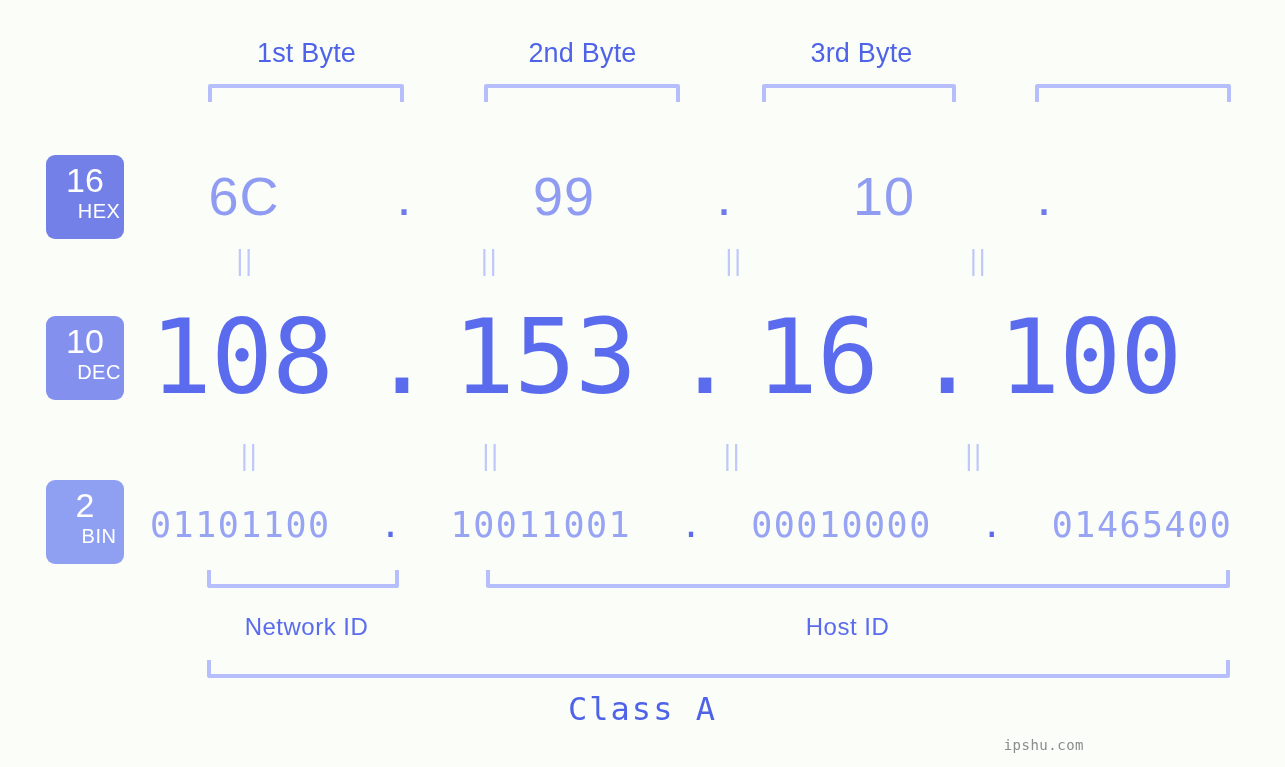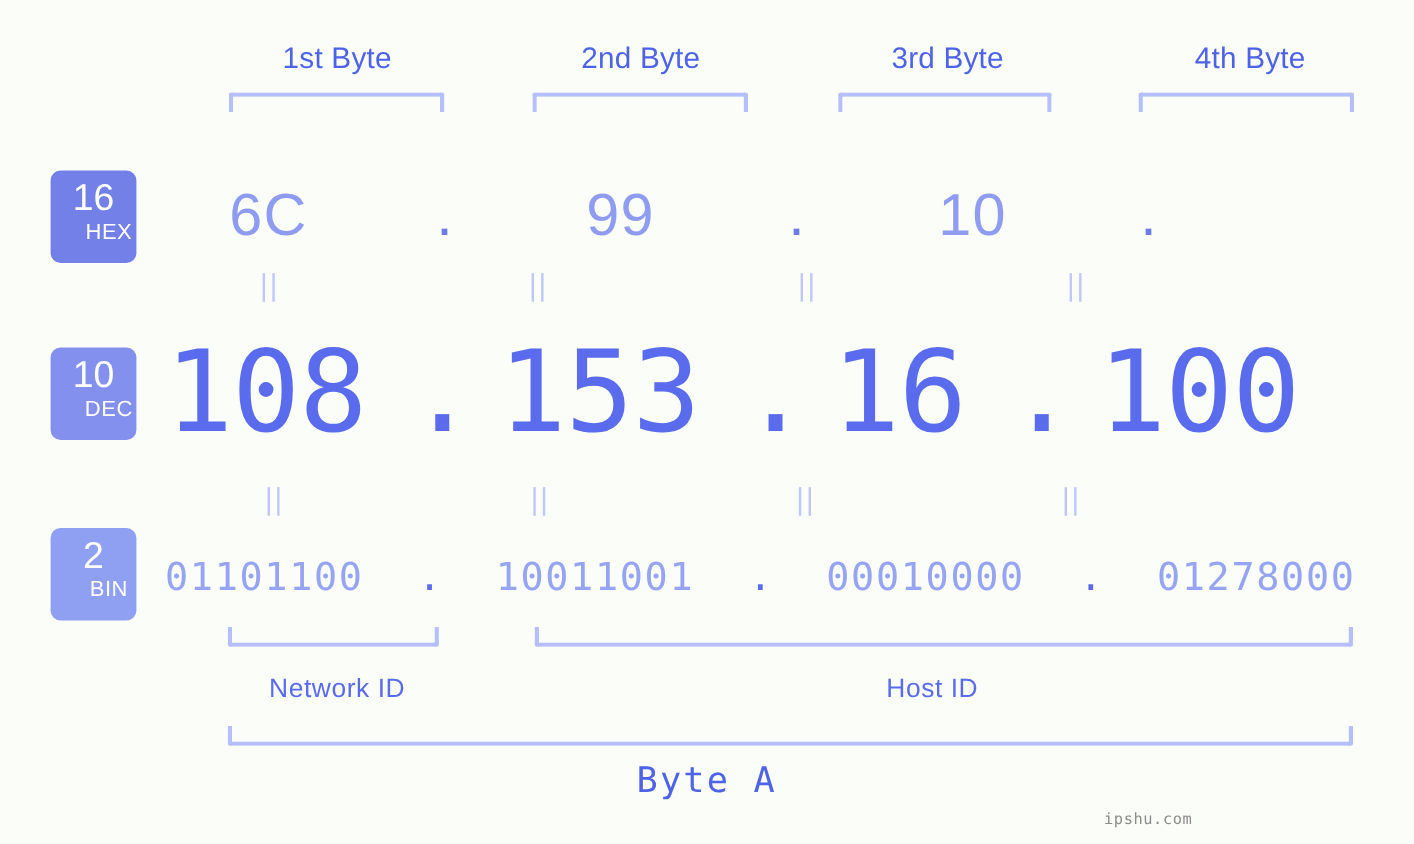--- a/index.html
+++ b/index.html
@@ -207,21 +207,20 @@
   }
 </style>
 </head>
 <body>
 
 <div class="stage">
 
   <div class="byte-header" style="left:183px;width:247px;">1st Byte</div>
   <div class="byte-header" style="left:459px;width:247px;">2nd Byte</div>
   <div class="byte-header" style="left:738px;width:247px;">3rd Byte</div>
-  <div class="byte-header" style="left:1013px;width:247px;">4th Byte</div>
 
   <div class="bracket bracket-down" style="left:208px;width:196px;top:84px;"></div>
   <div class="bracket bracket-down" style="left:484px;width:196px;top:84px;"></div>
   <div class="bracket bracket-down" style="left:762px;width:194px;top:84px;"></div>
   <div class="bracket bracket-down" style="left:1035px;width:196px;top:84px;"></div>
 
   <div class="badge" id="badge-hex">
     <span class="num">16</span>
     <span class="word">HEX</span>
   </div>
@@ -273,27 +272,27 @@
     <div class="eq-cell">||</div>
   </div>
 
   <div class="row" id="row-bin">
     <div class="cell">01101100</div>
     <div class="dot">.</div>
     <div class="cell">10011001</div>
     <div class="dot">.</div>
     <div class="cell">00010000</div>
     <div class="dot">.</div>
-    <div class="cell">01278000</div>
+    <div class="cell">01465400</div>
   </div>
 
   <div class="bracket bracket-up" style="left:207px;width:192px;top:570px;"></div>
   <div class="bracket bracket-up" style="left:486px;width:744px;top:570px;"></div>
 
   <div class="region-label" style="left:183px;width:247px;top:613px;">Network ID</div>
   <div class="region-label" style="left:724px;width:247px;top:613px;">Host ID</div>
 
   <div class="bracket bracket-up" style="left:207px;width:1023px;top:660px;"></div>
-  <div id="class-label">Byte A</div>
+  <div id="class-label">Class A</div>
 
   <div id="watermark">ipshu.com</div>
 
 </div>
 
 </body></html>

